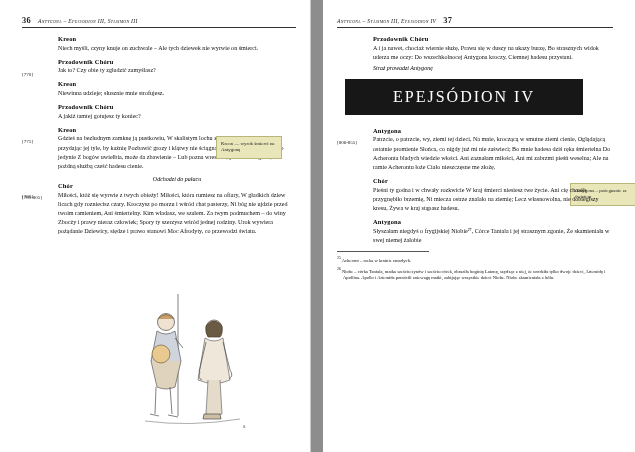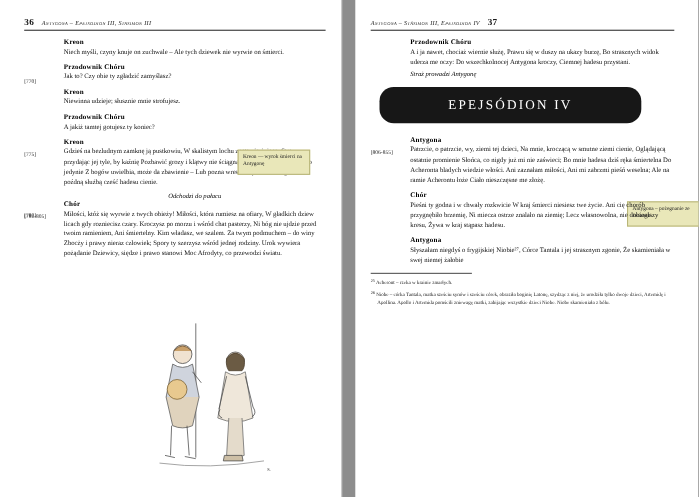--- a/index.html
+++ b/index.html
@@ -95,26 +95,25 @@
   .stage.center {
     text-align: center;
     margin-left: 36px;
   }
 
   
   .banner {
     background: #171717;
     color: #ffffff;
     text-align: center;
-    font-size: 12px;
+    font-size: 16px;
     letter-spacing: 2px;
     padding: 9px 0;
     margin: 10px 6px 12px 28px;
     font-family: "Liberation Serif", serif;
-    border-radius: 13px;
   }
   .banner.right {
     margin: 8px 30px 12px 8px;
   }
 
   
   .note {
     position: absolute;
     background: #e9e7b9;
     border: 0.6px solid #b9b679;

